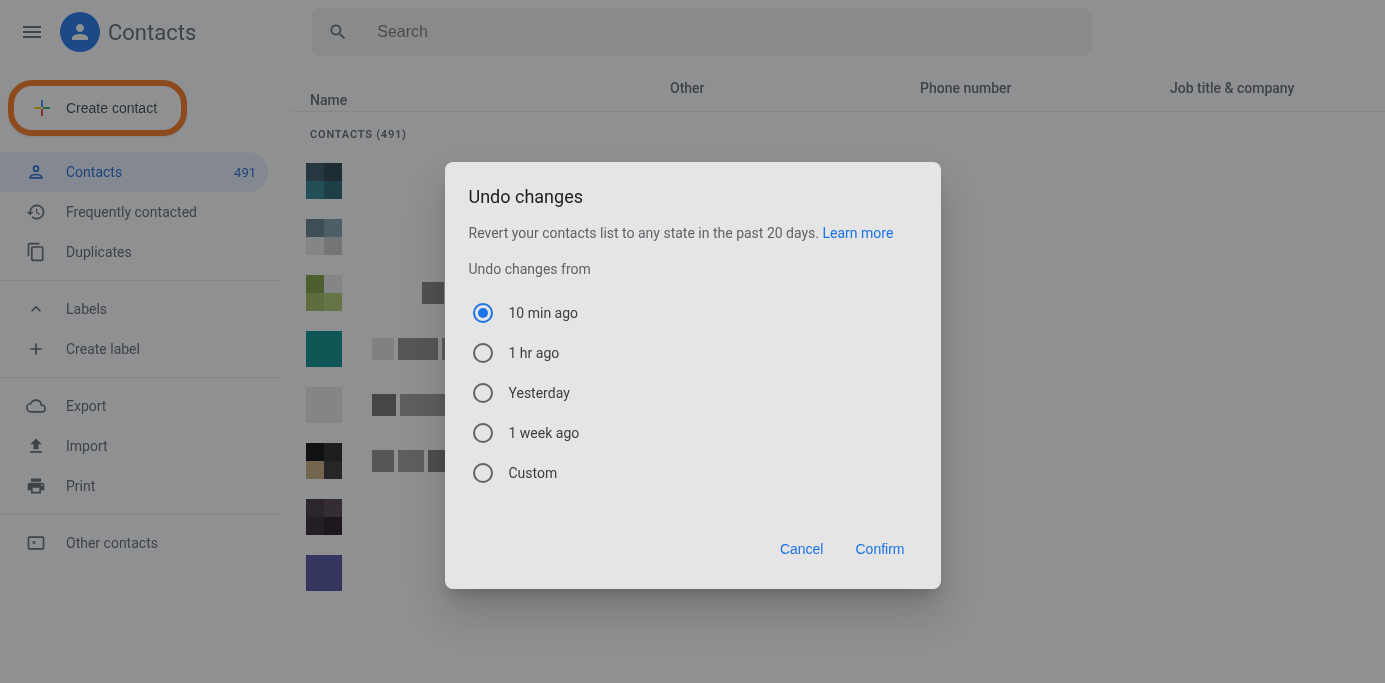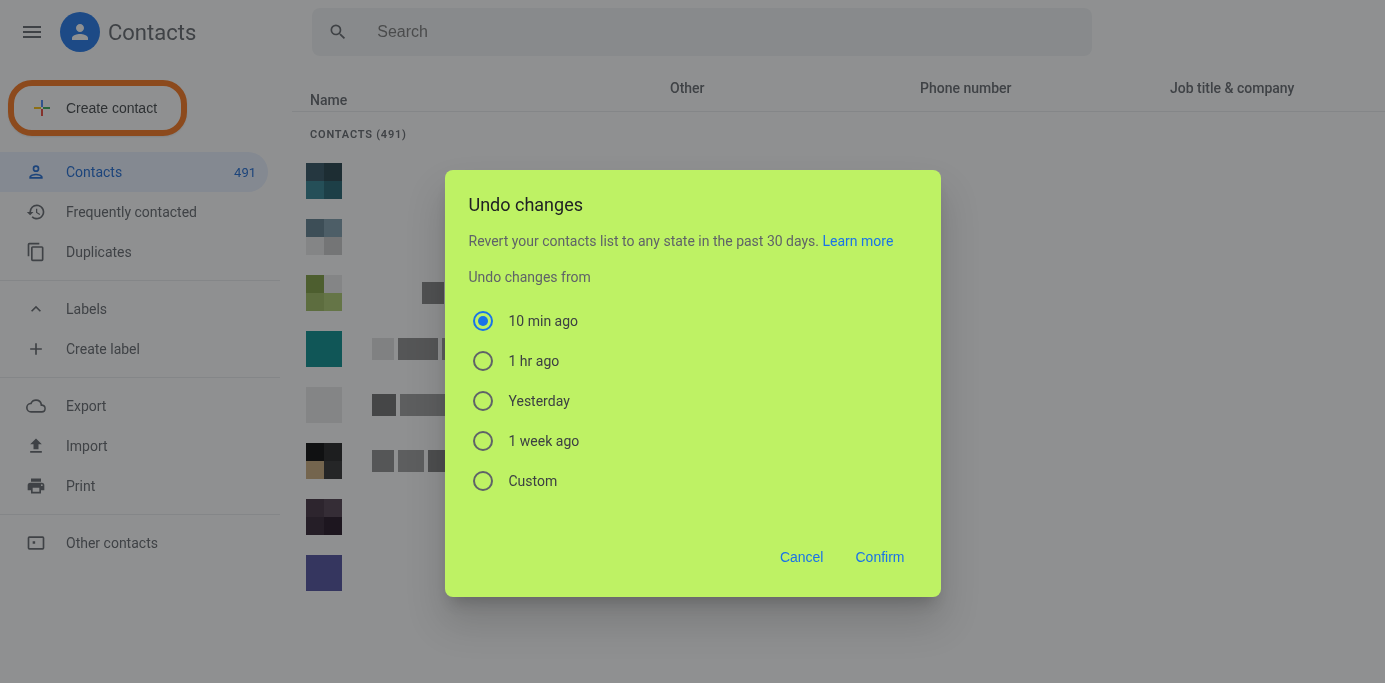--- a/index.html
+++ b/index.html
@@ -159,26 +159,26 @@
   .contact-row .phone-cell { margin-left: 556px; color: #202124; font-size: 14px; }
   .overlay {
     position: absolute; inset: 0;
     background: rgba(32,33,36,0.5);
     display: flex;
     align-items: center;
     justify-content: center;
   }
   .dialog {
     width: 496px;
-    background: #bef264;
+    background: #e5e5e5;
     border-radius: 8px;
     box-shadow: 0 11px 15px -7px rgba(0,0,0,.2), 0 24px 38px 3px rgba(0,0,0,.14);
     padding: 24px;
     position: absolute;
-    top: 170px;
+    top: 162px;
   }
   .dialog-title {
     font-size: 18px;
     color: #202124;
     margin-bottom: 18px;
   }
   .dialog-desc {
     font-size: 14px;
     color: #5f6368;
     margin-bottom: 20px;
@@ -403,21 +403,21 @@
         <span class="phone-cell">111</span>
       </div>
     </div>
   </div>
 </div>
 
 <div class="overlay">
   <div class="dialog">
     <div class="dialog-title">Undo changes</div>
     <div class="dialog-desc">
-      <span>Revert your contacts list to any state in the past 30 days. </span><a href="#">Learn more</a>
+      <span>Revert your contacts list to any state in the past 20 days. </span><a href="#">Learn more</a>
     </div>
     <div class="dialog-sub">Undo changes from</div>
 
     <label class="radio-row">
       <span class="radio selected"></span>
       <span class="radio-label">10 min ago</span>
     </label>
     <label class="radio-row">
       <span class="radio"></span>
       <span class="radio-label">1 hr ago</span>

